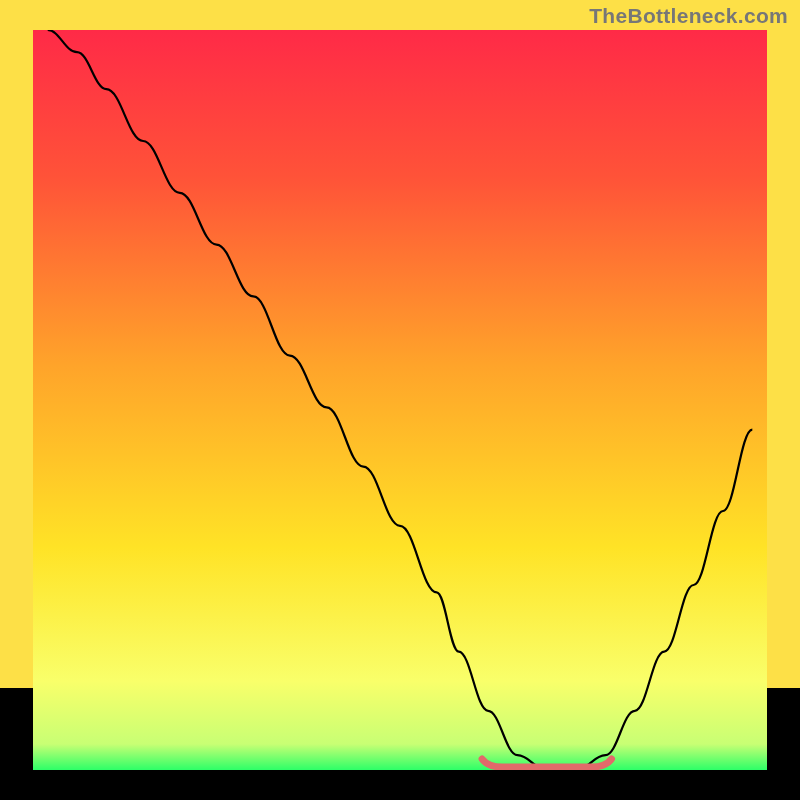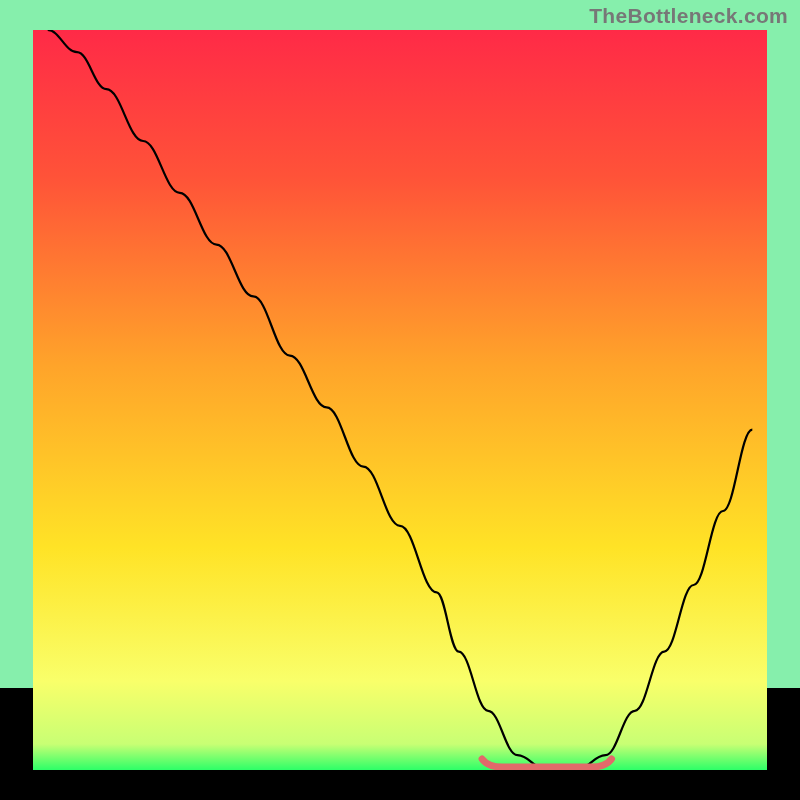--- a/index.html
+++ b/index.html
@@ -8,21 +8,21 @@
     width: 800px;
     height: 800px;
     background: #000;
     font-family: Arial, Helvetica, sans-serif;
     overflow: hidden;
   }
   .frame {
     position: relative;
     width: 800px;
     height: 688px;
-    background: #86efac;
+    background: #fde047;
   }
   .watermark {
     position: absolute;
     top: 4px;
     right: 12px;
     color: #777;
     font-size: 21px;
     font-weight: 600;
     letter-spacing: 0.3px;
     z-index: 20;

